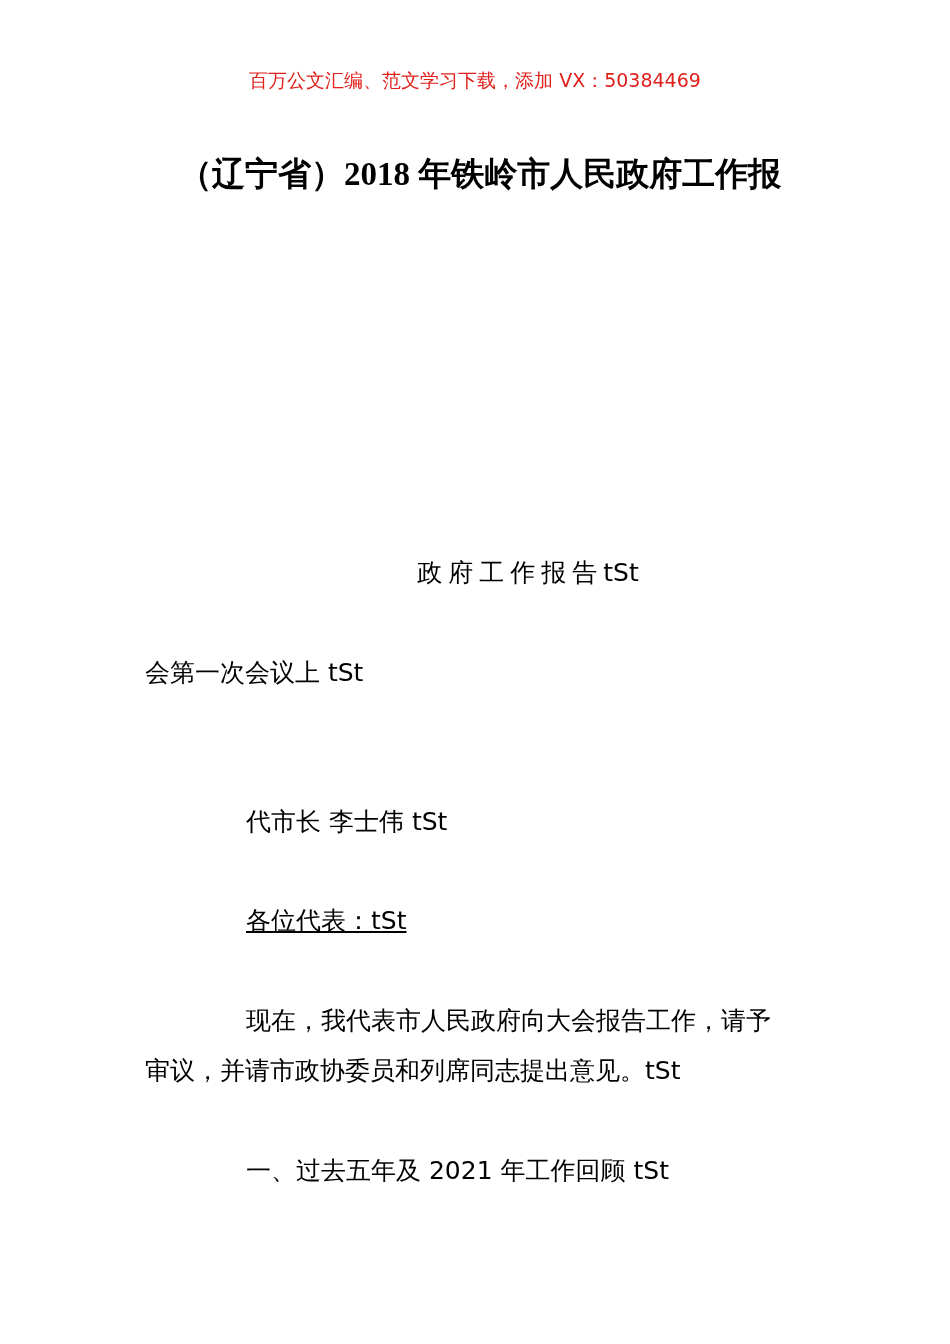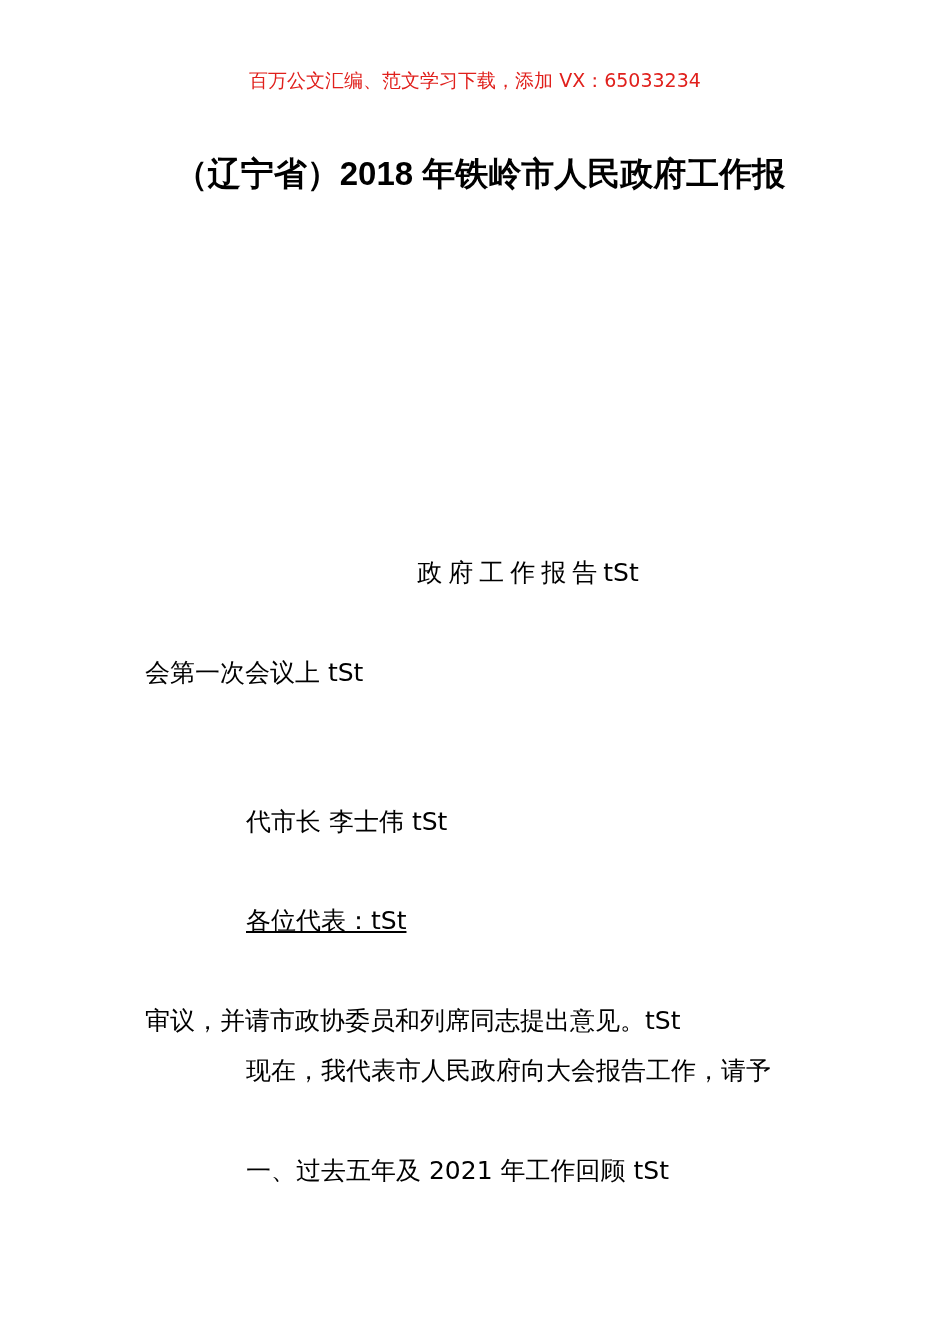--- a/index.html
+++ b/index.html
@@ -25,21 +25,21 @@
       color: #e0201c;
       letter-spacing: 0px;
       white-space: nowrap;
     }
     .title {
       position: absolute;
       top: 148px;
       left: 140px;
       width: 680px;
       text-align: center;
-      font-family: Liberation Sans, sans-serif;
+      font-family: Liberation Serif, serif;
       font-weight: bold;
       font-size: 33px;
       line-height: 52px;
     }
     .title .line {
       display: block;
       white-space: nowrap;
     }
     .para {
       position: absolute;
@@ -52,21 +52,21 @@
     .indent {
       padding-left: 101px;
     }
     .spaced {
       letter-spacing: 6px;
     }
   </style>
 </head>
 <body>
 
-<div class="watermark">百万公文汇编、范文学习下载，添加 VX：65033234</div>
+<div class="watermark">百万公文汇编、范文学习下载，添加 VX：50384469</div>
 
 <div class="title">
   <span class="line">（辽宁省）2018 年铁岭市人民政府工作报</span>
 </div>
 
 <div class="para" style="top:548px;">
   <span class="indent"></span><span style="padding-left:101px;"></span>
 </div>
 
 <div class="para" style="top:548px;text-align:center;">
@@ -81,19 +81,19 @@
 
 <div class="para" style="top:797px;">
   <div style="padding-left:101px;">代市长 李士伟 tSt</div>
 </div>
 
 <div class="para" style="top:896px;text-decoration:underline;">
   <div style="padding-left:101px;">各位代表：tSt</div>
 </div>
 
 <div class="para" style="top:996px;">
+  <div style="padding-left:101px;">现在，我代表市人民政府向大会报告工作，请予</div>
   <div>审议，并请市政协委员和列席同志提出意见。tSt</div>
-  <div style="padding-left:101px;">现在，我代表市人民政府向大会报告工作，请予</div>
 </div>
 
 <div class="para" style="top:1146px;">
   <div style="padding-left:101px;">一、过去五年及 2021 年工作回顾 tSt</div>
 </div>
 
 </body></html>

